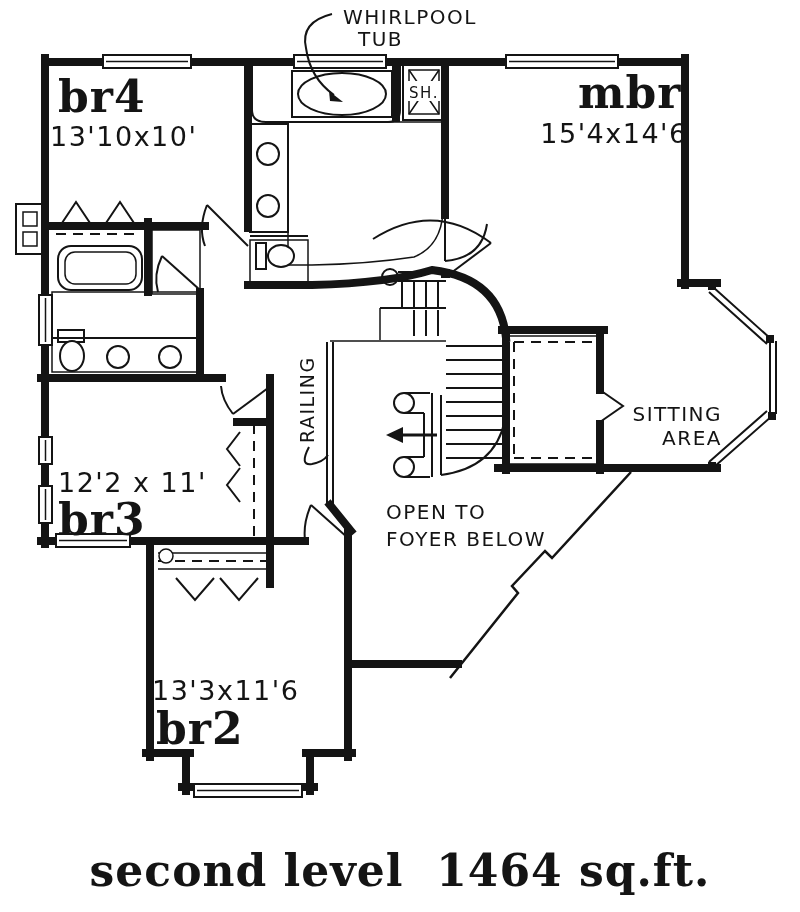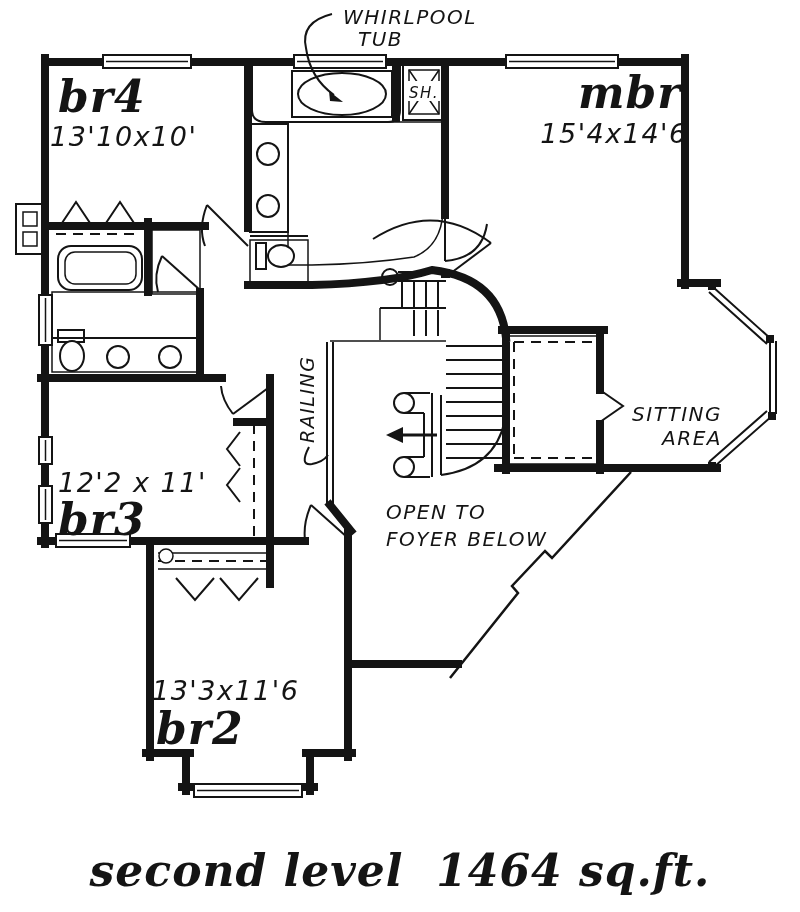--- a/index.html
+++ b/index.html
@@ -1,16 +1,16 @@
 <!DOCTYPE html>
 <html><head>
 <meta charset="utf-8">
 <style>
   html,body{margin:0;padding:0;background:#ffffff;}
-  #stage{position:relative;width:800px;height:912px;background:#ffffff;overflow:hidden;font-style:italic;}
+  #stage{position:relative;width:800px;height:912px;background:#ffffff;overflow:hidden;}
   svg{display:block;}
   text{fill:#141414;}
   .hand{font-family:"DejaVu Sans","Liberation Sans",sans-serif;letter-spacing:1.5px;}
   .slab{font-family:"DejaVu Serif","Liberation Serif",serif;font-weight:bold;letter-spacing:1px;}
   .wall{stroke:#141414;stroke-width:8;fill:none;stroke-linecap:square;}
   .thin{stroke:#141414;stroke-width:2;fill:none;}
   .thin15{stroke:#141414;stroke-width:1.5;fill:none;}
   .thin25{stroke:#141414;stroke-width:2.5;fill:none;stroke-linejoin:miter;}
   .dash{stroke:#141414;stroke-width:2;fill:none;stroke-dasharray:10 7;}
   .whitefill{fill:#ffffff;}

